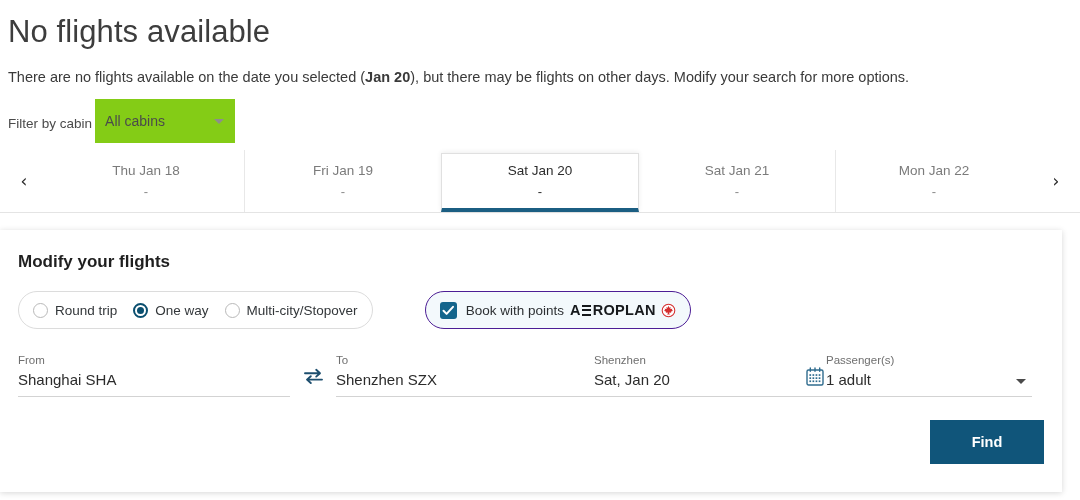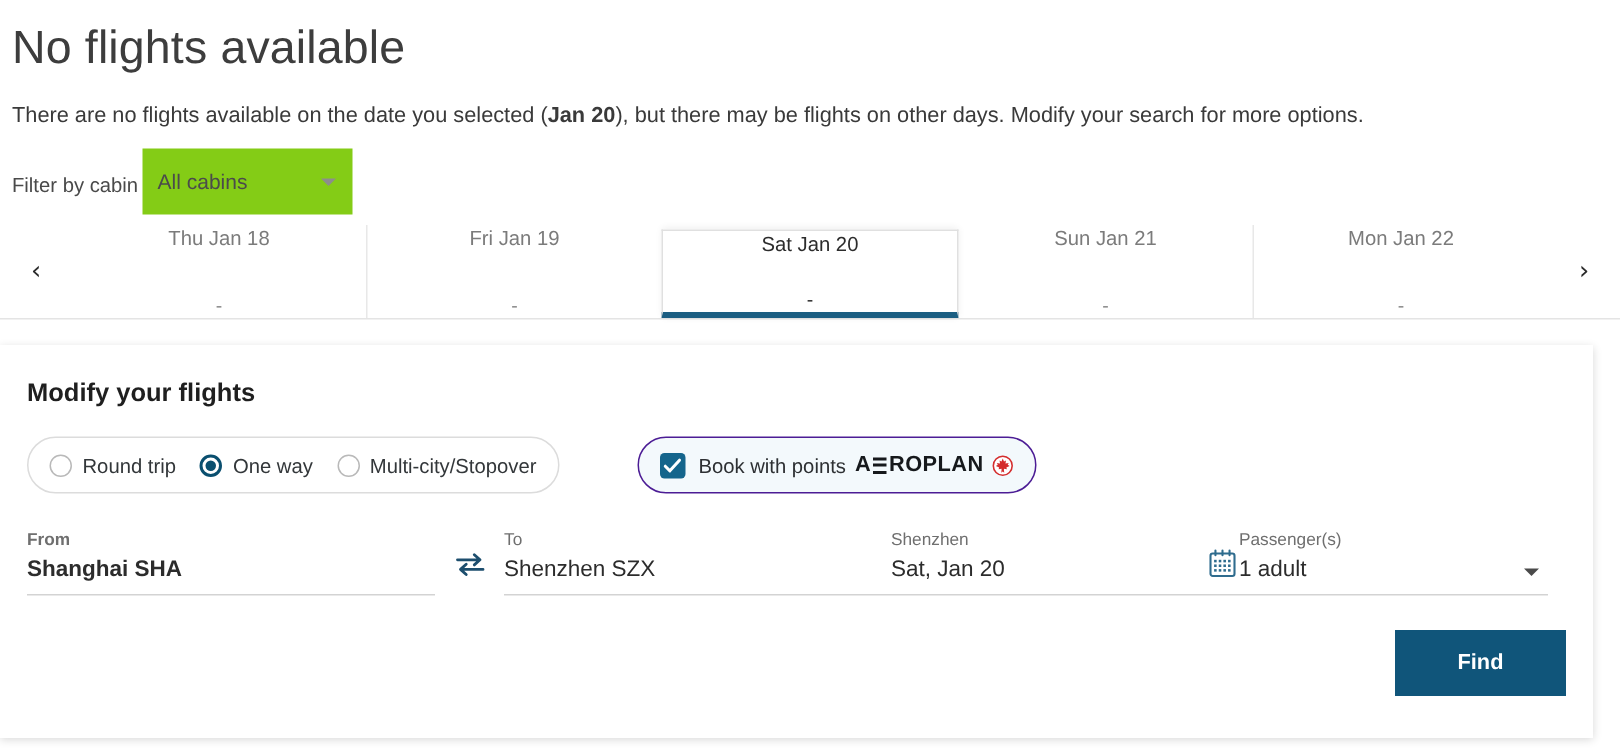--- a/index.html
+++ b/index.html
@@ -100,21 +100,21 @@
   .tabs {
     flex: 1;
     display: flex;
     align-items: stretch;
   }
   .date-tab {
     flex: 1;
     display: flex;
     flex-direction: column;
     align-items: center;
-    justify-content: space-between;
+    justify-content: center;
     border-left: 1px solid #e8e8e8;
     background: transparent;
     cursor: pointer;
     position: relative;
   }
   .date-tab:first-child { border-left: none; }
   .date-tab .d-label {
     font-size: 13.5px;
     color: #7b7b7b;
     line-height: 18px;
@@ -281,21 +281,21 @@
     font-size: 11.5px;
     color: #6f6f6f;
     line-height: 15px;
   }
   .field-value {
     font-size: 15px;
     color: #2c2c2c;
     line-height: 22px;
     margin-top: 1px;
   }
-  .f-from  { width: 272px; font-weight: bold; }
+  .f-from  { width: 272px; }
   .f-to    { width: 258px; }
   .f-dep   { width: 232px; }
   .f-pax   { width: 206px; }
   .swap-btn {
     width: 46px;
     display: flex;
     align-items: center;
     justify-content: center;
     padding-bottom: 12px;
     cursor: pointer;
@@ -359,21 +359,21 @@
     </div>
     <div class="date-tab">
       <span class="d-label">Fri Jan 19</span>
       <span class="d-price">-</span>
     </div>
     <div class="date-tab selected">
       <span class="d-label">Sat Jan 20</span>
       <span class="d-price">-</span>
     </div>
     <div class="date-tab">
-      <span class="d-label">Sun Jan 21</span>
+      <span class="d-label">Sat Jan 21</span>
       <span class="d-price">-</span>
     </div>
     <div class="date-tab">
       <span class="d-label">Mon Jan 22</span>
       <span class="d-price">-</span>
     </div>
   </div>
   <div class="strip-arrow">›</div>
 </div>
 

